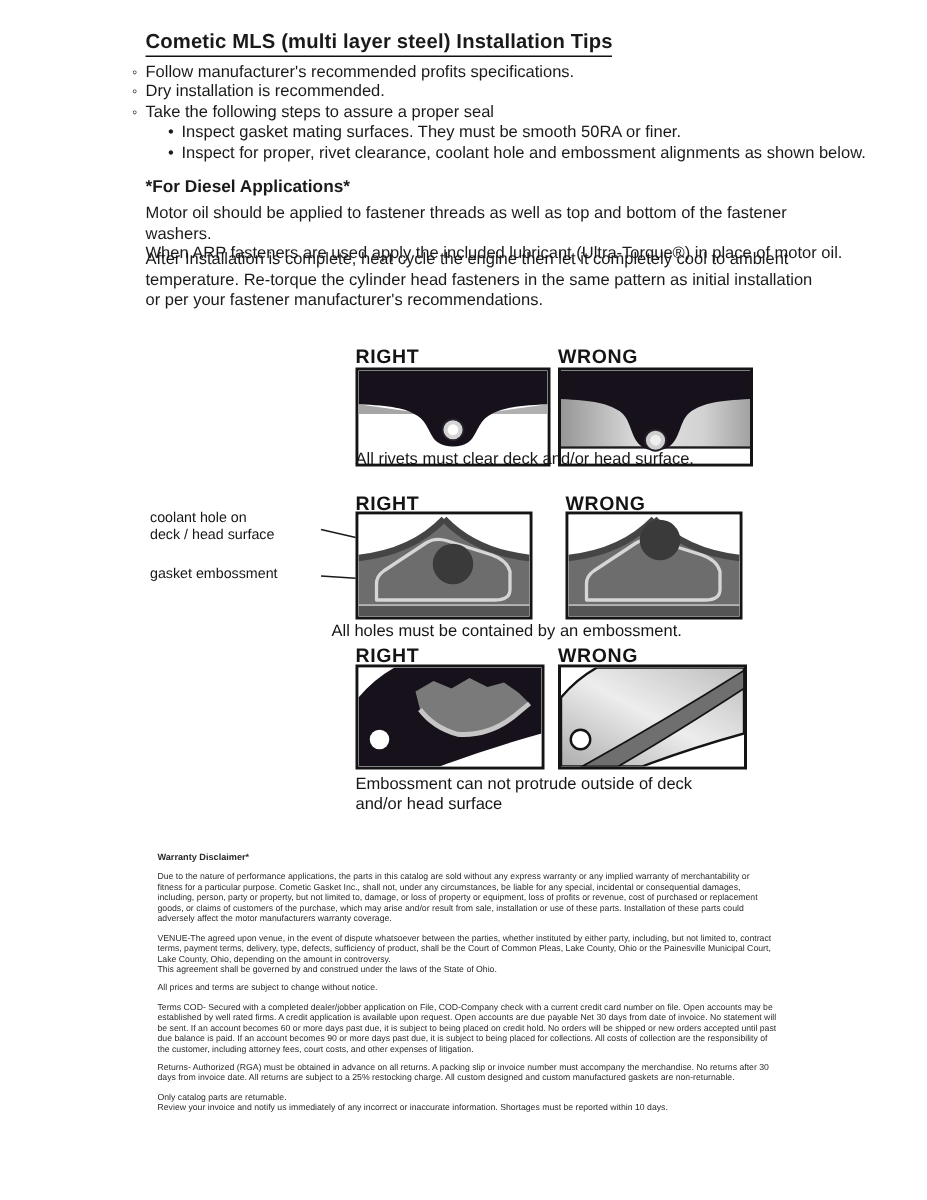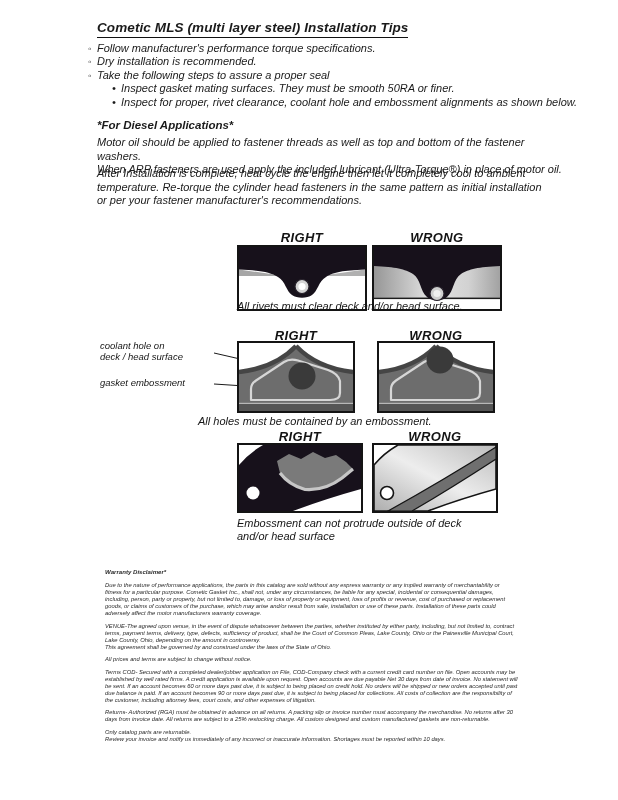--- a/index.html
+++ b/index.html
@@ -1,49 +1,49 @@
 <!DOCTYPE html>
 <html style="--c-page_bg: #ffffff; --c-ink: #1a1a1a; --c-diagram_black: #17111b; --c-deck_gray: #6d6d6d;"><head>
 <meta charset="utf-8">
 <style>
   html,body{margin:0;padding:0;background:#ffffff;}
   .page{position:relative;width:618px;height:744px;background:var(--c-page_bg,#fff);
-        font-family:"Liberation Sans",sans-serif;color:var(--c-ink,#1a1a1a);overflow:hidden;font-style:italic;}
+        font-family:"Liberation Sans",sans-serif;color:var(--c-ink,#1a1a1a);overflow:hidden;}
   .abs{position:absolute;}
   .title{left:97px;top:20px;font-size:13.5px;font-weight:bold;
          border-bottom:1.5px solid #111;padding-bottom:2px;letter-spacing:.1px;}
   .tips{left:88px;top:42px;font-size:11px;line-height:13.4px;}
   .tip-row{display:flex;}
   .tip-row .mk{width:9px;flex:0 0 9px;font-size:10px;}
   .tip-row.sub{margin-left:24px;}
   .tip-row.sub .mk{width:9px;font-size:11px;}
   .h2{left:97px;top:119px;font-size:11.5px;font-weight:bold;}
   .body-p{left:97px;width:468px;font-size:11px;line-height:13.6px;white-space:pre-line;}
-  .dg-label{position:absolute;font-size:13px;font-weight:bold;text-align:center;letter-spacing:.4px;color:#141414;}
+  .dg-label{position:absolute;font-size:13px;font-weight:bold;letter-spacing:.4px;color:#141414;}
   .dg-box{position:absolute;border:2px solid #141414;background:#fff;}
   .dg-box svg{display:block;}
   .caption{position:absolute;font-size:11px;line-height:13.2px;color:#161616;white-space:pre-line;}
   .annot{position:absolute;font-size:9.5px;line-height:11px;text-align:left;color:#161616;white-space:pre-line;}
   .leader{position:absolute;pointer-events:none;}
   .disc{left:105px;top:568px;width:413px;font-size:5.8px;line-height:7px;color:#2a2a2a;}
   .disc .dh{font-weight:bold;font-size:6.1px;margin:0 0 7px 0;}
   .disc p{margin:0 0 5.5px 0;white-space:pre-line;}
   .footer{left:389px;top:761px;font-size:10px;color:#2b2b2b;letter-spacing:.3px;margin-left:18px;}
 </style>
 </head>
 <body>
 
 <div class="page">
 
   <div class="abs title">Cometic MLS (multi layer steel) Installation Tips</div>
 
   <div class="abs tips">
     <div class="tip-row">
       <span class="mk">◦</span>
-      <span>Follow manufacturer's performance torque specifications.</span>
+      <span>Follow manufacturer's recommended profits specifications.</span>
     </div>
     <div class="tip-row">
       <span class="mk">◦</span>
       <span>Dry installation is recommended.</span>
     </div>
     <div class="tip-row">
       <span class="mk">◦</span>
       <span>Take the following steps to assure a proper seal</span>
     </div>
     <div class="tip-row sub">
@@ -129,21 +129,21 @@
       <path d="M0,68 V29 Q36,25 57,3 Q78,25 114,29 V68 Z" fill="#6d6d6d"></path>
       <path d="M0,29 Q36,25 57,3" stroke="#454545" stroke-width="4.5" fill="none"></path>
       <path d="M57,3 Q78,25 114,29" stroke="#454545" stroke-width="4.5" fill="none"></path>
       <rect x="0" y="59.8" width="114" height="1.2" fill="#b7b7b7"></rect>
       <rect x="0" y="61" width="114" height="7" fill="#555555"></rect>
       <path d="M12,57 V46 Q12,41 17,37.5 L45,19 Q51,15 59,17.5 L89,27 Q99,30.5 101,38 V50 Q101,57 91,57 Z" stroke="#d6d6d6" stroke-width="2.2" fill="none" stroke-linejoin="round"></path>
       <circle cx="61" cy="17" r="13.5" fill="#3a3a3a"></circle>
     </svg>
   </div>
 
-  <div class="caption" style="left:198px;top:415px;">All holes must be contained by an embossment.</div>
+  <div class="caption" style="left:221px;top:415px;">All holes must be contained by an embossment.</div>
 
   <div class="dg-label" style="left:237px;width:126px;top:429px;">RIGHT</div>
   <div class="dg-label" style="left:372px;width:126px;top:429px;">WRONG</div>
 
   <div class="dg-box" style="left:237px;top:443px;">
     <svg width="122" height="66" viewBox="0 0 122 66">
       <rect width="122" height="66" fill="#ffffff"></rect>
       <path d="M24,0 H122 V44 Q86,54 54,66 H0 V20 Q10,8 24,0 Z" fill="#17111b"></path>
       <path d="M38,16 L50,9 L62,14 L74,7 L86,13 L97,10 L107,17 L114,24 L103,33 L86,42 L66,45 L50,38 L41,28 Z" fill="#7a7a7a"></path>
       <path d="M41,28 Q50,40 66,44.5 Q86,46 103,33 L114,24" stroke="#c6c6c6" stroke-width="3.2" fill="none"></path>

